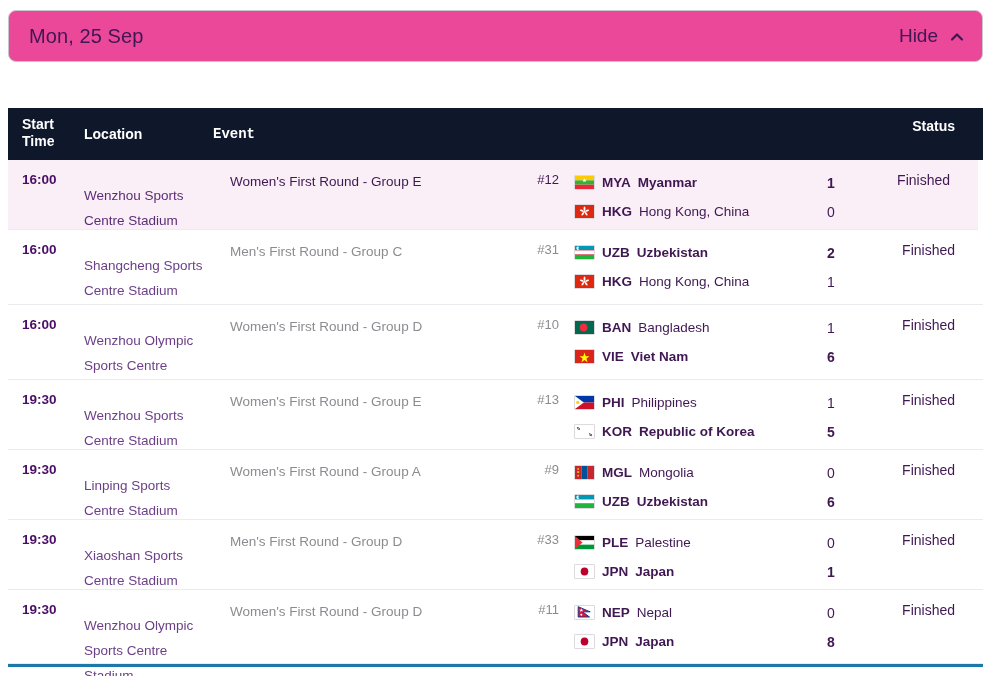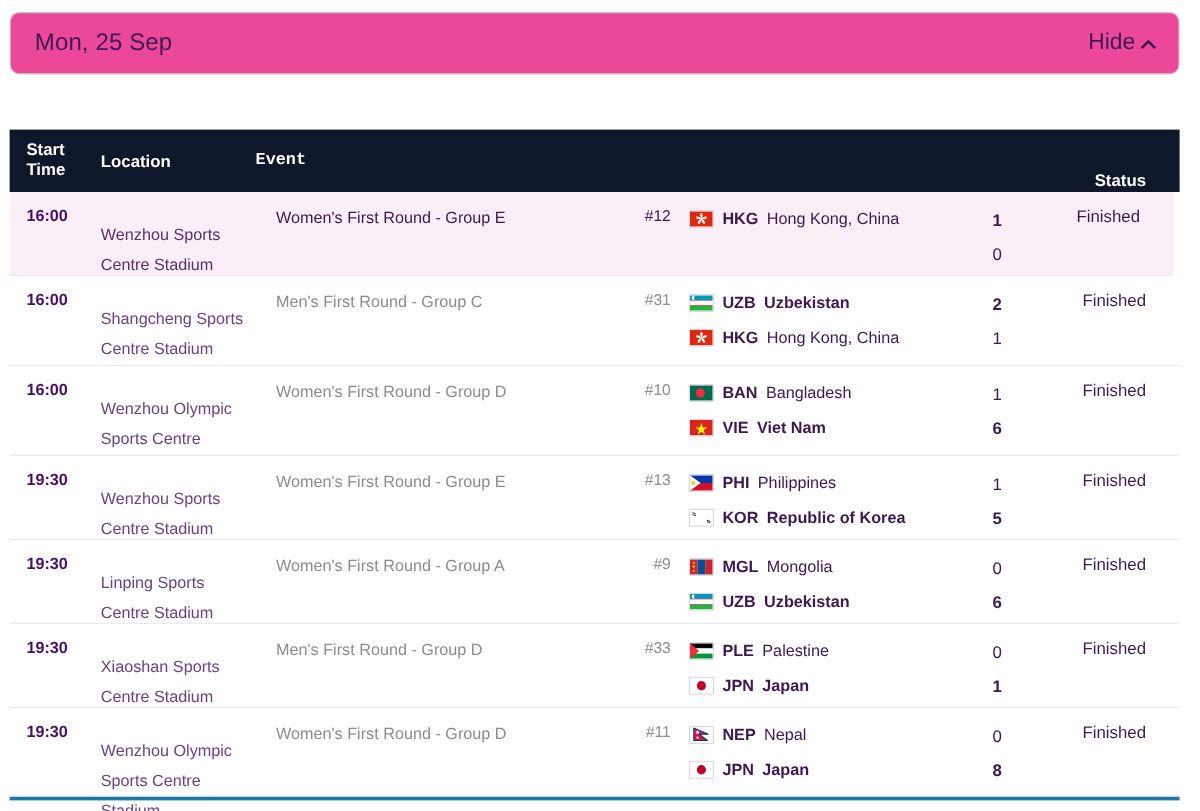--- a/index.html
+++ b/index.html
@@ -15,21 +15,21 @@
   
   .date-bar {
     position: absolute; left: 8px; top: 10px; width: 975px; height: 52px;
     border: 1px solid #c9c5cc; border-radius: 8px; background: #ec4899;
     display: flex; align-items: center; justify-content: space-between;
     padding: 0 18px 0 20px; cursor: pointer;
   }
   .date-label {
     font-size: 20px; color: #3f1753; letter-spacing: .1px;
   }
-  .hide-wrap { display: flex; align-items: center; gap: 4px; font-size: 19px; color: #3f1753; }
+  .hide-wrap { display: flex; align-items: center; gap: 12px; font-size: 19px; color: #3f1753; }
   .chev { width: 14px; height: 14px; display:inline-block; position: relative; top: 1px; }
   .chev svg { display:block; }
 
   
   .sub-row {
     position: absolute; left: 8px; top: 86px; width: 975px; height: 20px;
     display: flex; align-items: center; gap: 22px;
     font-size: 13.5px; color: #3f1753;
   }
   .sub-row .change { cursor: pointer; }
@@ -38,21 +38,21 @@
   
   .table { position: absolute; left: 8px; top: 108px; width: 975px; }
   .thead {
     background: #0f172a; color: #ffffff; height: 52px;
     display: flex; align-items: center; font-size: 14px; font-weight: bold;
     position: relative;
   }
   .th-start { position: absolute; left: 14px; top: 8px; width: 52px; line-height: 17px; }
   .th-loc   { position: absolute; left: 76px; top: 18px; }
   .th-event { position: absolute; left: 205px; top: 18px; font-family: Liberation Mono, monospace; }
-  .th-status{ position: absolute; right: 28px; top: 34px; }
+  .th-status{ position: absolute; right: 28px; top: 10px; }
 
   .row {
     position: relative;
     border-bottom: 1px solid #eceaee;
     background: #fff;
   }
   .row.hover { background: #faeff7; width: 970px; }
   .row-inner { position: relative; height: 100%; }
 
   .c-time {
@@ -138,20 +138,32 @@
       <div class="th-status">Status</div>
     </div>
     <div id="rows-host">
         <div class="row hover" style="height: 70px;">
           <div class="row-inner">
             <div class="c-time">16:00</div>
             <div class="c-loc">Wenzhou Sports Centre Stadium</div>
             <div class="c-event">Women's First Round - Group E</div>
             <div class="c-matchno">#12</div>
             <div class="c-teams">
+              <div class="team win">
+                <span class="flag">
+                  <svg viewBox="0 0 30 20" preserveAspectRatio="none">
+                    <rect width="30" height="6.7" fill="#fecb00"></rect>
+                    <rect y="6.7" width="30" height="6.6" fill="#34b233"></rect>
+                    <rect y="13.3" width="30" height="6.7" fill="#ea2839"></rect>
+                    <polygon points="15,3 17.2,9.8 11.4,5.6 18.6,5.6 12.8,9.8" fill="#fff"></polygon>
+                  </svg>
+                </span>
+                <span class="code">MYA</span>
+                <span class="name">Myanmar</span>
+              </div>
               <div class="team">
                 <span class="flag">
                   <svg viewBox="0 0 30 20" preserveAspectRatio="none">
                     <rect width="30" height="20" fill="#de2910"></rect>
                     <g fill="#fff">
                       <circle cx="15" cy="10" r="1.6"></circle>
                       <ellipse cx="15" cy="5.6" rx="1.5" ry="3.2"></ellipse>
                       <ellipse cx="19.2" cy="8.6" rx="1.5" ry="3.2" transform="rotate(72 19.2 8.6)"></ellipse>
                       <ellipse cx="17.6" cy="13.5" rx="1.5" ry="3.2" transform="rotate(144 17.6 13.5)"></ellipse>
                       <ellipse cx="12.4" cy="13.5" rx="1.5" ry="3.2" transform="rotate(216 12.4 13.5)"></ellipse>

